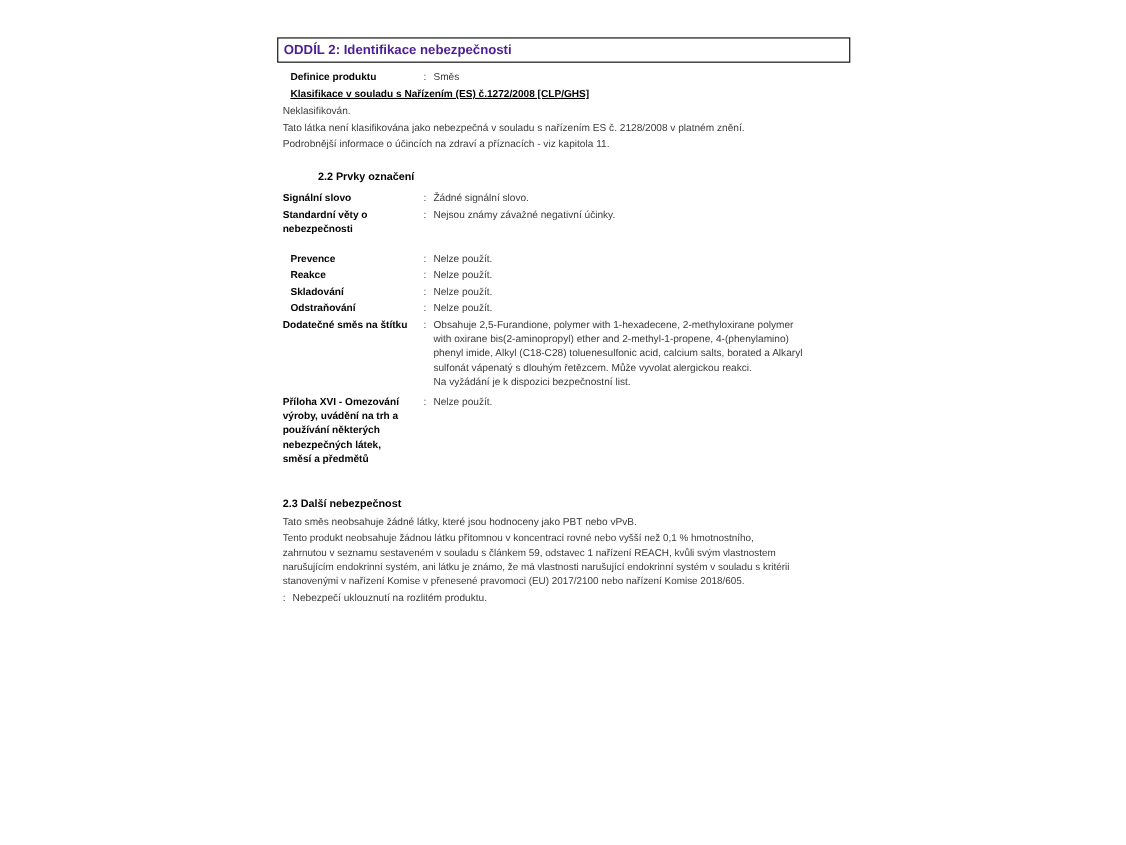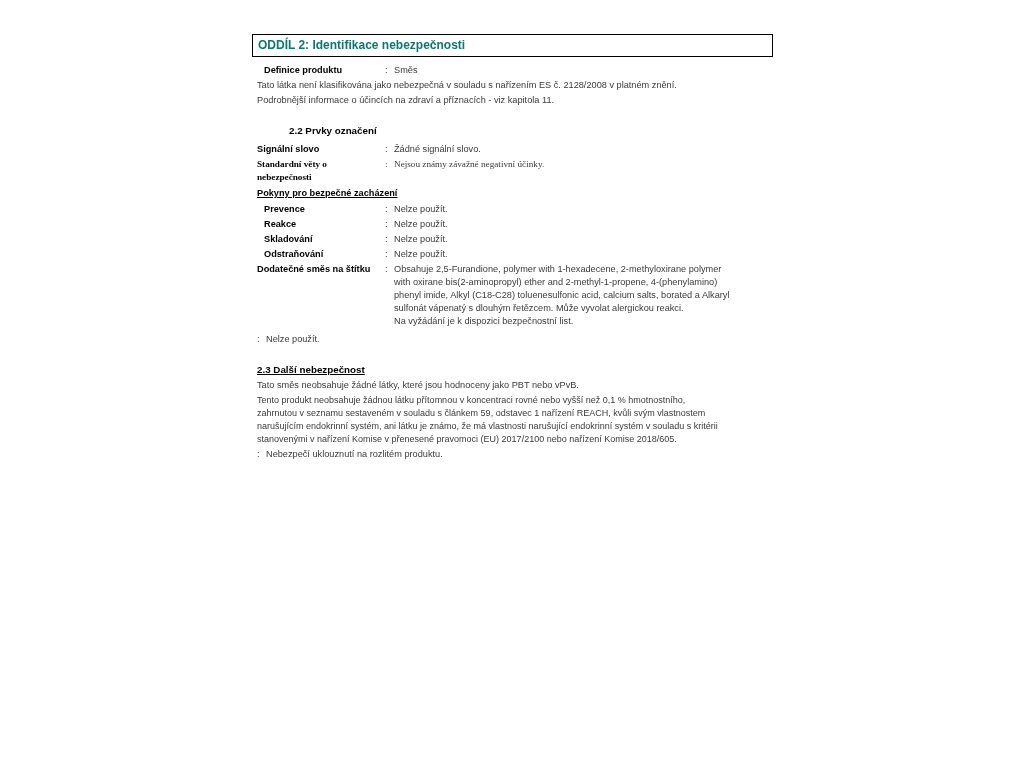--- a/index.html
+++ b/index.html
@@ -17,31 +17,31 @@
     background: #ffffff;
   }
   .doc {
     position: absolute; left: 252px; top: 34px; width: 521px;
     font-size: 9.2px; line-height: 13px;
   }
   .title-box {
     border: 1.5px solid #000;
     padding: 3px 5px 4px 5px;
     font-size: 12px; line-height: 14px;
-    font-weight: bold; color: #0f766e;
+    font-weight: bold; color: #4c1d95;
     margin-bottom: 7px;
     background: #fff;
   }
   .sec { padding-left: 5px; }
   .h2 {
     font-weight: bold; color: #000; font-size: 9.8px;
     margin-bottom: 6px;
   }
   .h2.gap-lg { margin-top: 17px; margin-left: 32px; }
-  .h2.gap-md { margin-top: 17px; text-decoration: underline; }
+  .h2.gap-md { margin-top: 28px; }
   .subhead {
     font-weight: bold; color: #000;
     text-decoration: underline;
     margin: 1px 0 3px 0;
   }
   .row { display: flex; margin-bottom: 2px; }
   .row .label {
     width: 128px; flex: 0 0 128px;
     font-weight: bold; color: #000;
     white-space: pre-line;
@@ -50,41 +50,43 @@
   .row.indent { padding-left: 7px; }
   .row.indent .label { width: 121px; flex: 0 0 121px; }
   .row .value { flex: 1; display: flex; }
   .row .value .colon { width: 9px; flex: 0 0 9px; color: #3a3a3a; }
   .row .value .vtext { flex: 1; white-space: pre-line; }
   p.body { white-space: pre-line; margin-bottom: 2px; }
   p.body.long { font-size: 9px; }
   .mb0 { margin-bottom: 0; }
   .mb7 { margin-bottom: 7px; }
   .mt5 { margin-top: 5px; }
-  .mb3 { margin-bottom: 3px; font-family: Liberation Serif, serif; }
+  .mb3 { margin-bottom: 14px; }
 </style>
 </head>
 <body>
 
 <div class="page">
   <div class="doc">
 
     <div class="title-box">ODDÍL 2: Identifikace nebezpečnosti</div>
 
     <div class="sec">
 
       <div class="row indent">
         <div class="label">Definice produktu</div>
         <div class="value">
           <span class="colon">:</span>
           <span class="vtext">Směs</span>
         </div>
       </div>
 
+      <div class="subhead" style="padding-left:7px;">Klasifikace v souladu s Nařízením (ES) č.1272/2008 [CLP/GHS]</div>
 
+      <p class="body mb7">Neklasifikován.</p>
       <p class="body">Tato látka není klasifikována jako nebezpečná v souladu s nařízením ES č. 2128/2008 v platném znění.</p>
       <p class="body mb0">Podrobnější informace o účincích na zdraví a příznacích - viz kapitola 11.</p>
     </div>
 
     <div class="sec">
       <div class="h2 gap-lg">2.2 Prvky označení</div>
 
       <div class="row">
         <div class="label">Signální slovo</div>
         <div class="value">
@@ -95,21 +97,20 @@
 
       <div class="row mb3">
         <div class="label">Standardní věty o
 nebezpečnosti</div>
         <div class="value">
           <span class="colon">:</span>
           <span class="vtext">Nejsou známy závažné negativní účinky.</span>
         </div>
       </div>
 
-      <div class="subhead">Pokyny pro bezpečné zacházení</div>
 
       <div class="row indent">
         <div class="label">Prevence</div>
         <div class="value">
           <span class="colon">:</span>
           <span class="vtext">Nelze použít.</span>
         </div>
       </div>
 
       <div class="row indent">
@@ -142,20 +143,25 @@
           <span class="colon">:</span>
           <span class="vtext">Obsahuje 2,5-Furandione, polymer with 1-hexadecene, 2-methyloxirane polymer
 with oxirane bis(2-aminopropyl) ether and 2-methyl-1-propene, 4-(phenylamino)
 phenyl imide, Alkyl (C18-C28) toluenesulfonic acid, calcium salts, borated a Alkaryl
 sulfonát vápenatý s dlouhým řetězcem. Může vyvolat alergickou reakci.
 Na vyžádání je k dispozici bezpečnostní list.</span>
         </div>
       </div>
 
       <div class="row mt5">
+        <div class="label">Příloha XVI - Omezování
+výroby, uvádění na trh a
+používání některých
+nebezpečných látek,
+směsí a předmětů</div>
         <div class="value">
           <span class="colon">:</span>
           <span class="vtext">Nelze použít.</span>
         </div>
       </div>
     </div>
 
     <div class="sec">
       <div class="h2 gap-md" style="margin-bottom:3px;">2.3 Další nebezpečnost</div>
 

